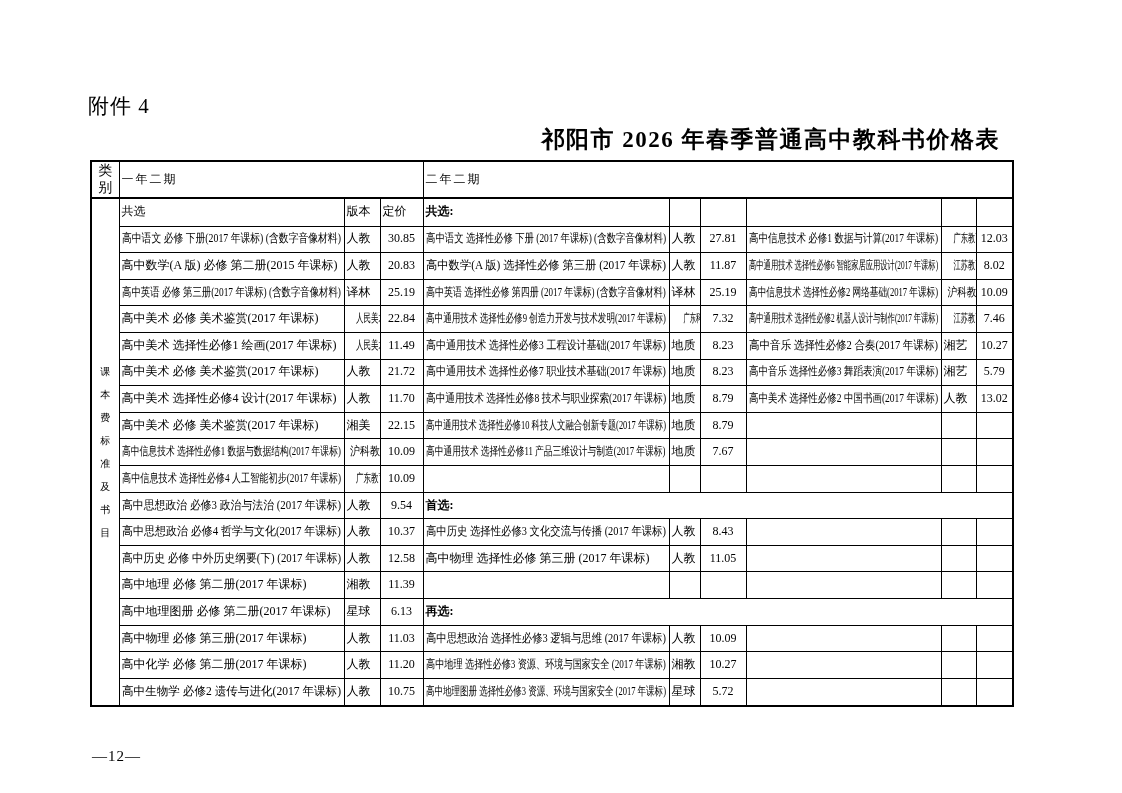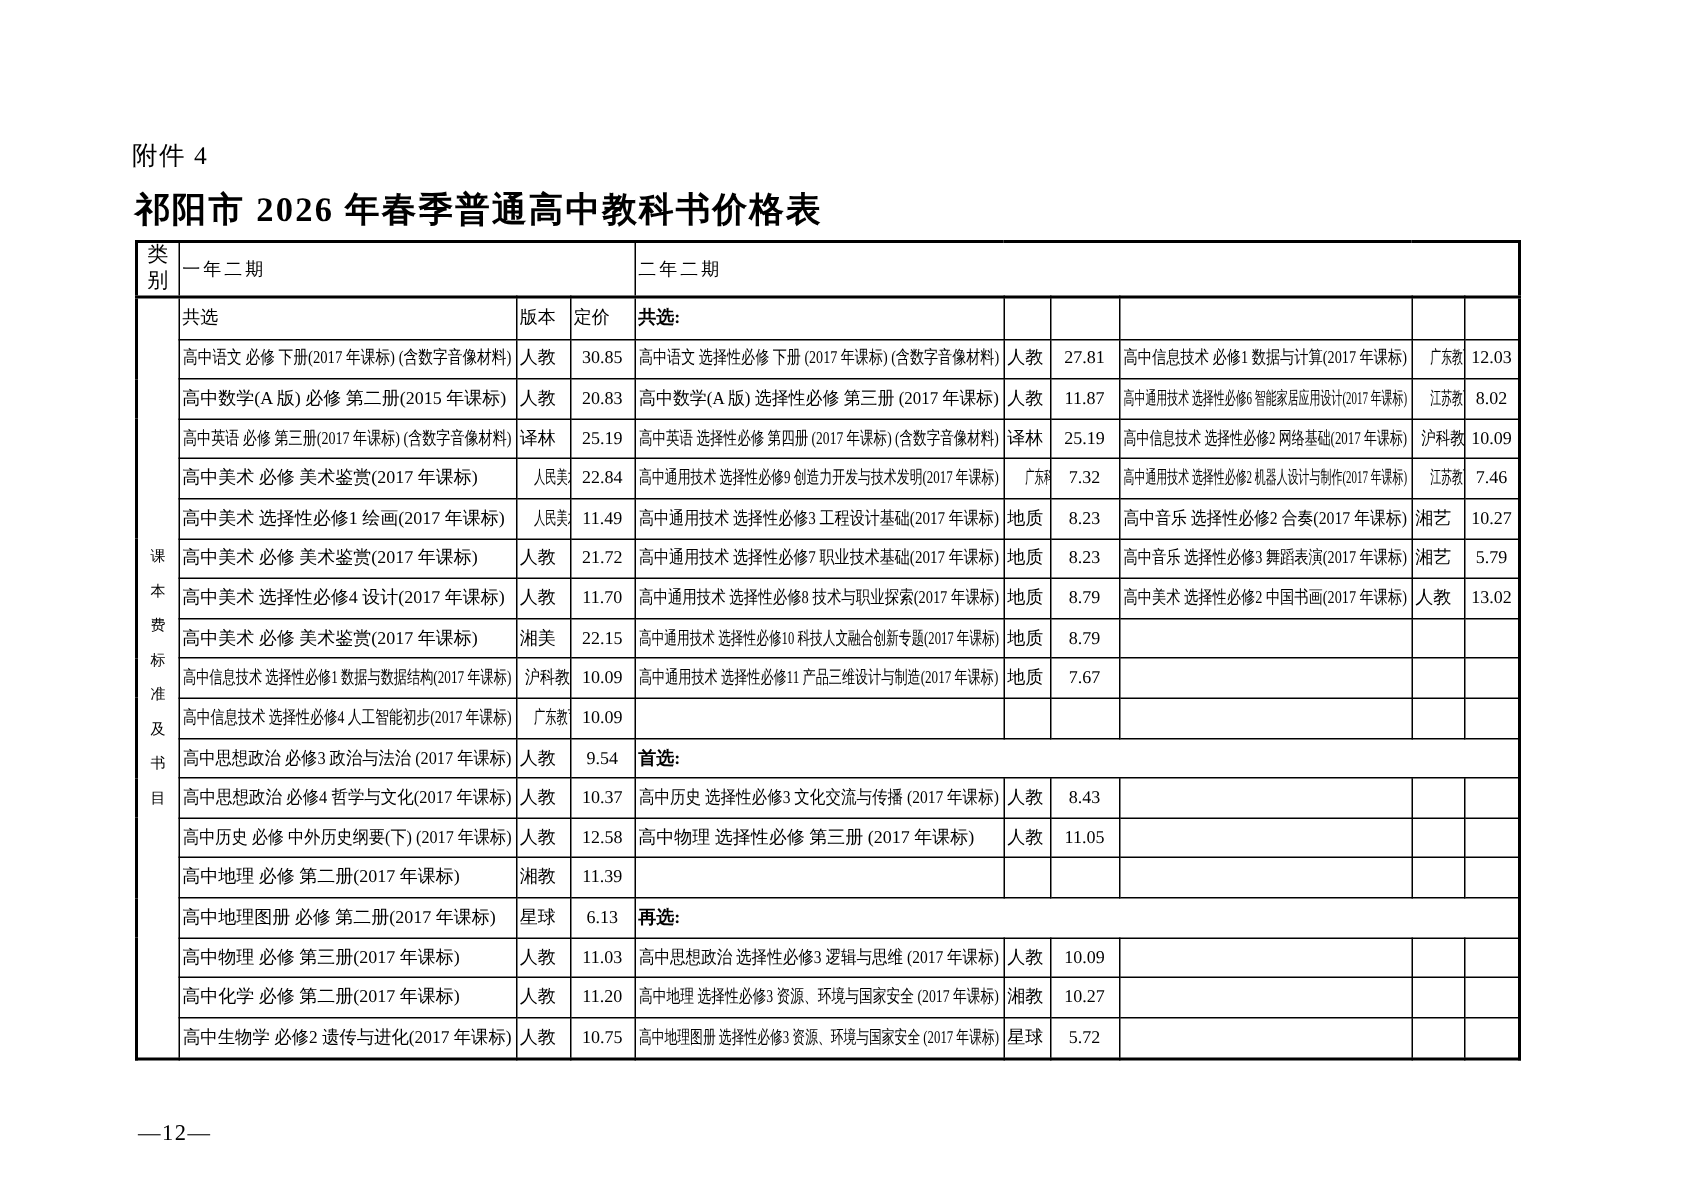--- a/index.html
+++ b/index.html
@@ -1,22 +1,22 @@
 <!DOCTYPE html>
 <html><head>
 <meta charset="utf-8">
 <style>
   html,body{margin:0;padding:0;}
   body{
     width:1122px;height:793px;position:relative;background:#ffffff;
     font-family:"Liberation Serif","DejaVu Serif",serif;color:#000;
     overflow:hidden;
   }
-  .attachment{position:absolute;left:88px;top:92px;font-size:17px;letter-spacing:1px;}
-  .doc-title{position:absolute;left:90px;top:124px;width:922px;text-align:left;
+  .attachment{position:absolute;left:88px;top:92px;font-size:21px;letter-spacing:1px;}
+  .doc-title{position:absolute;left:78px;top:124px;width:922px;text-align:right;
     font-size:23px;font-weight:bold;letter-spacing:1.5px;}
   .page-num{position:absolute;left:92px;top:708px;font-size:15px;letter-spacing:1px;margin-top:40px;}
 
   table.price-table{
     position:absolute;left:90px;top:160px;width:922px;height:547px;
     border-collapse:collapse;table-layout:fixed;border:2px solid #000;
   }
   .price-table td{
     border:1px solid #000;padding:0 2px;overflow:hidden;vertical-align:middle;
     font-size:12px;line-height:1.15;

